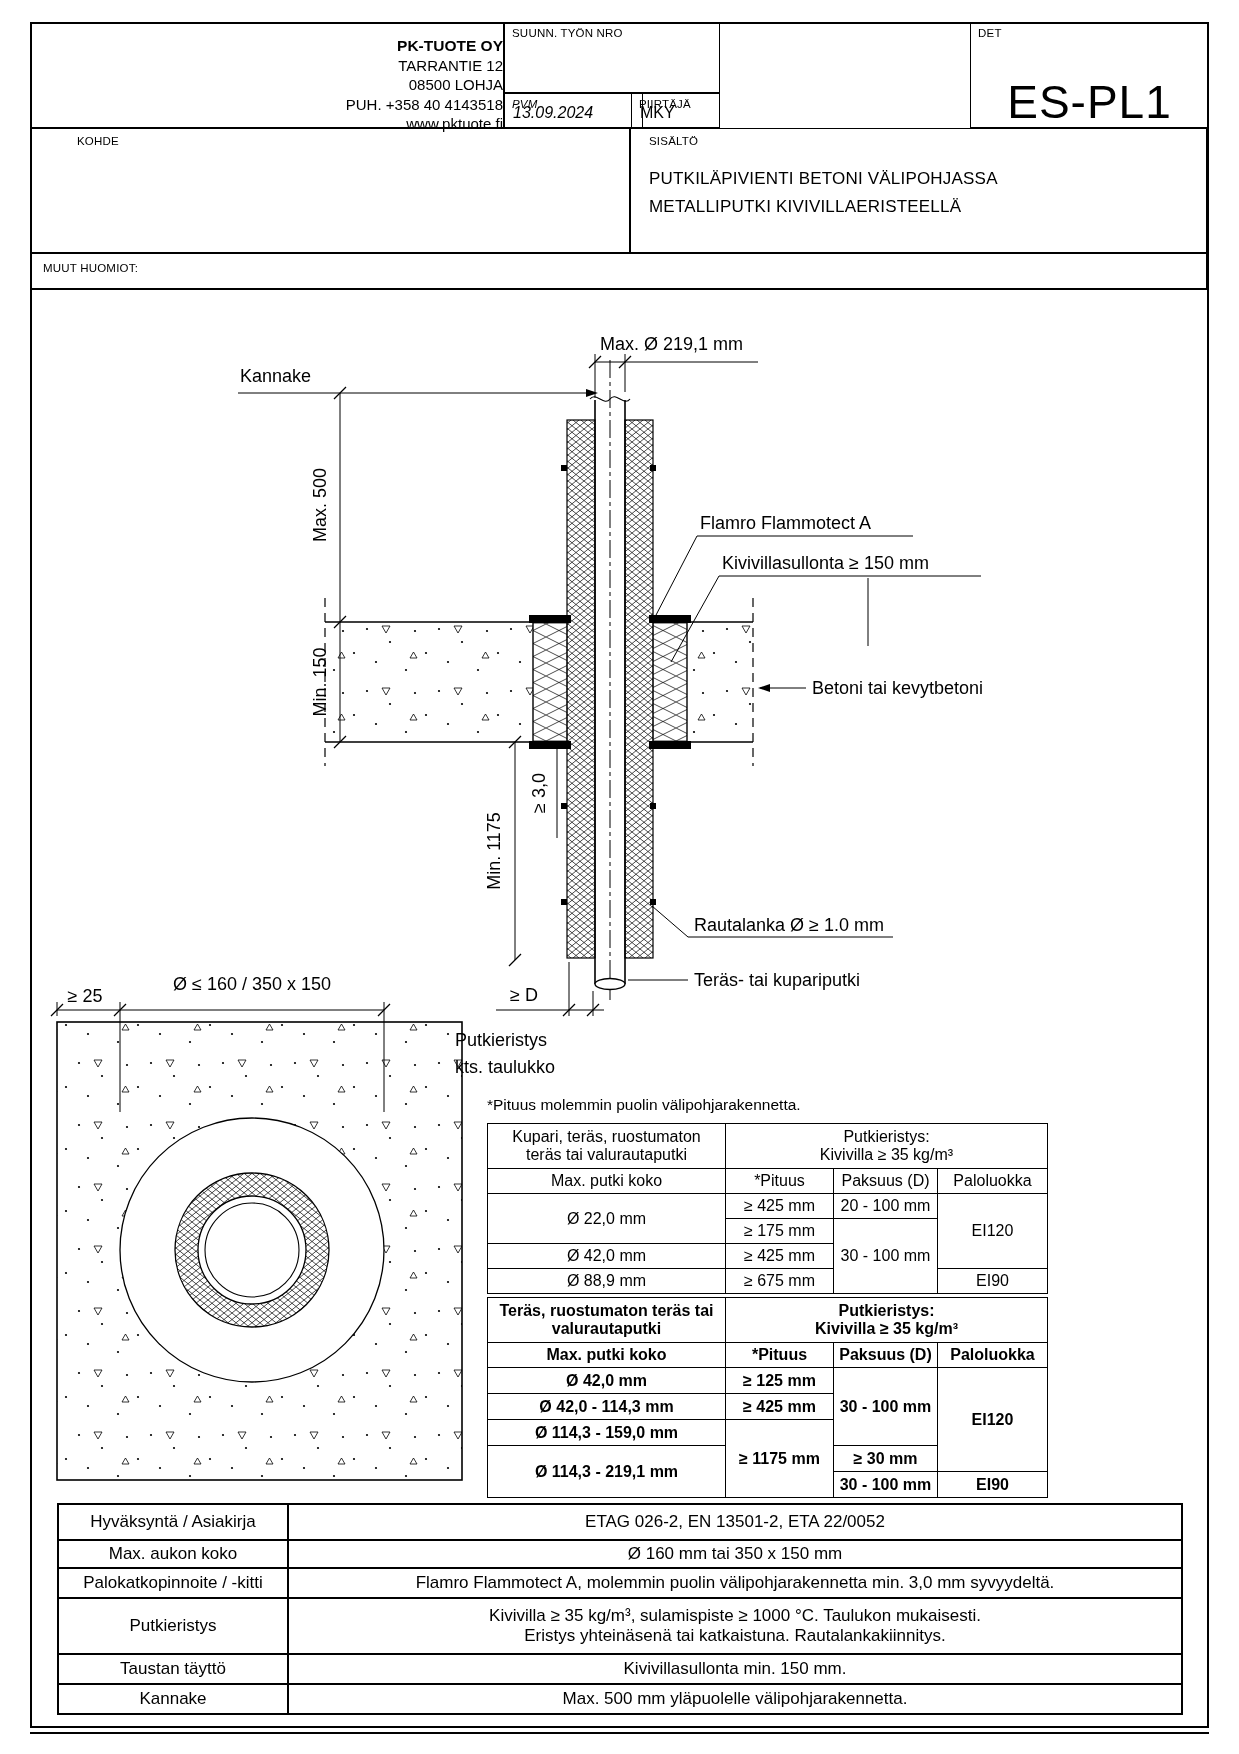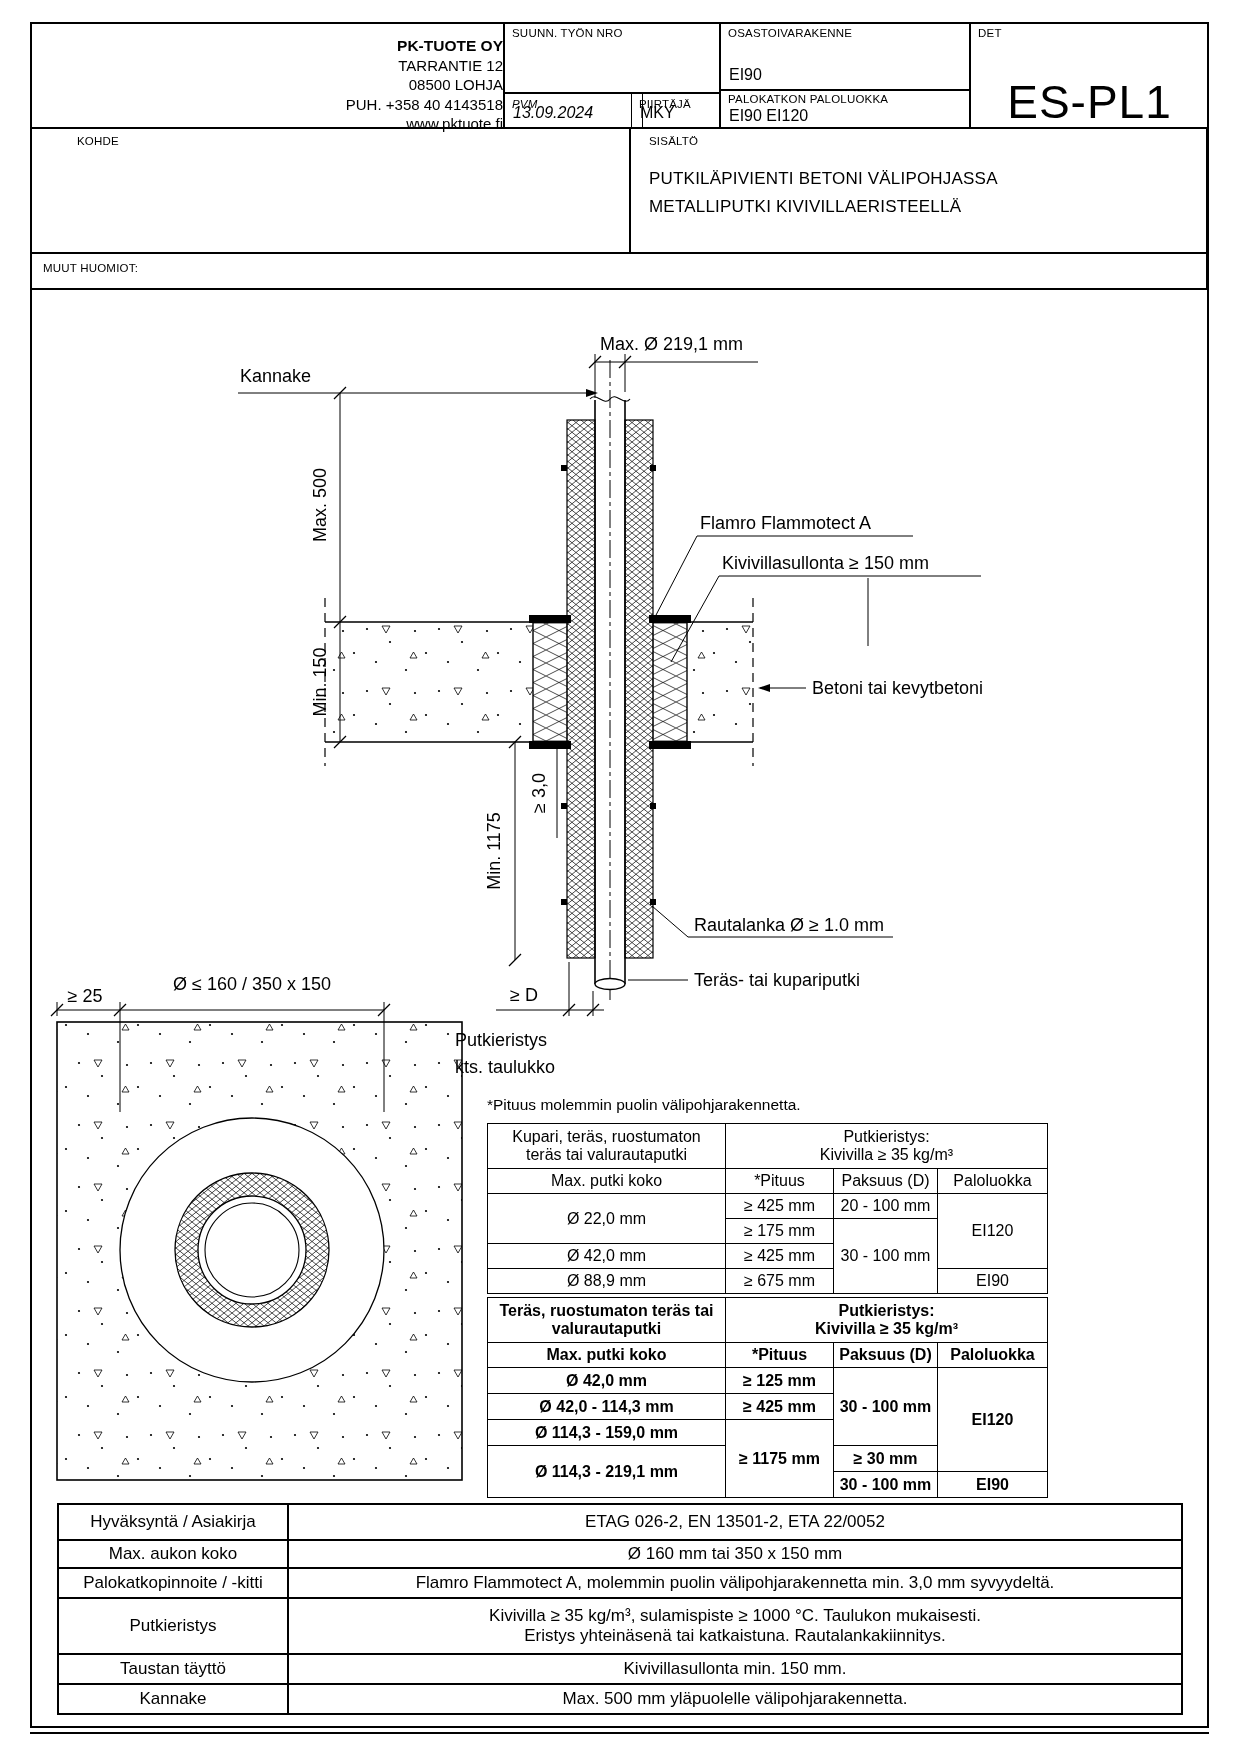--- a/index.html
+++ b/index.html
@@ -49,29 +49,21 @@
   <div class="box" style="left:504px;top:93px;width:139px;height:35px;font-style:italic;">
     <div class="lbl">PVM.</div>
     <div class="val">13.09.2024</div>
   </div>
 
   <div class="box" style="left:631px;top:93px;width:89px;height:35px;">
     <div class="lbl">PIIRTÄJÄ</div>
     <div class="val">MKY</div>
   </div>
 
-  <div class="box" style="left:720px;top:22px;width:250px;height:68px;">
-    <div class="lbl">OSASTOIVARAKENNE</div>
-    <div class="val">EI90</div>
-  </div>
-
-  <div class="box" style="left:720px;top:90px;width:250px;height:38px;">
-    <div class="lbl" style="top:2px;">PALOKATKON PALOLUOKKA</div>
-    <div class="val" style="bottom:2px;">EI90 EI120</div>
-  </div>
+
 
   <div class="box" style="left:970px;top:22px;width:239px;height:106px;">
     <div class="lbl">DET</div>
     <div class="detval">ES-PL1</div>
   </div>
 
   <div class="box" style="left:30px;top:128px;width:600px;height:125px;">
     <div class="lbl" style="left:14px;top:6px;padding-left:32px;">KOHDE</div>
   </div>
 

